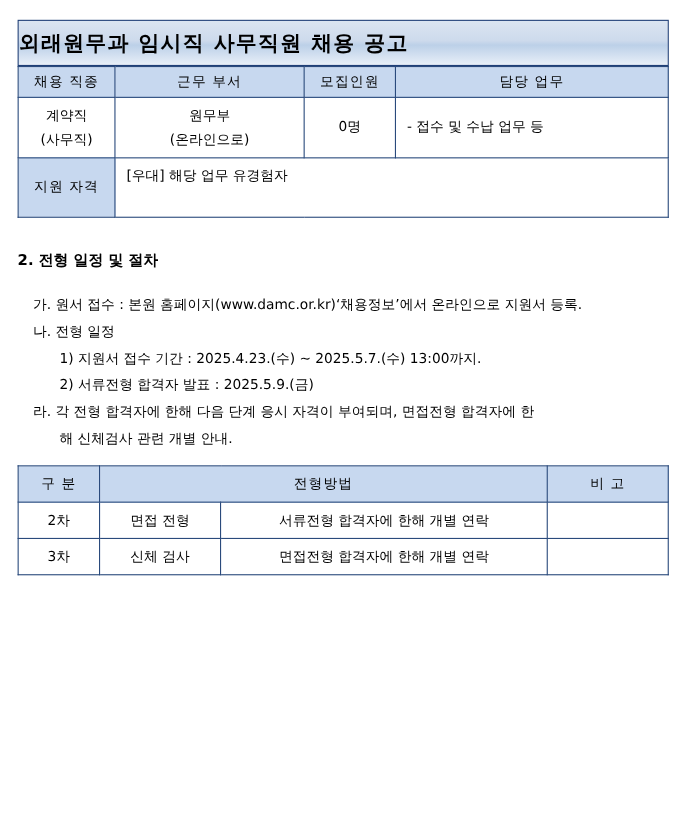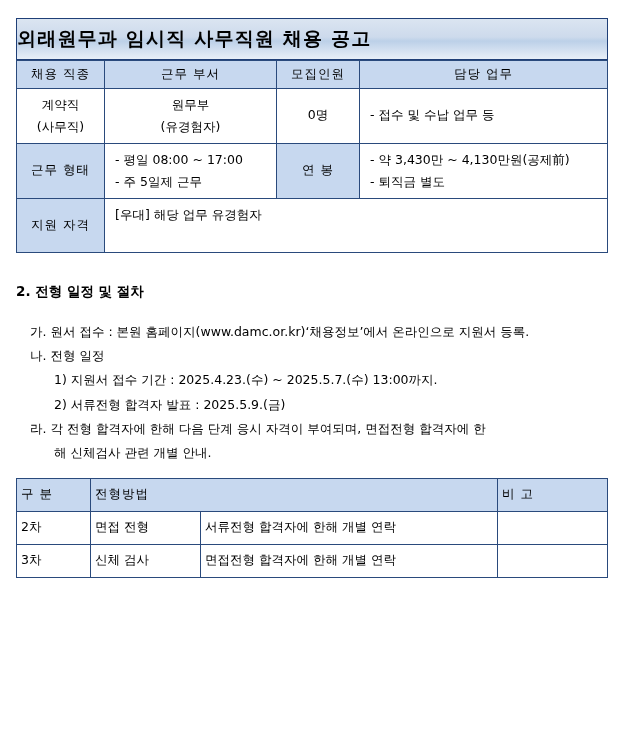--- a/index.html
+++ b/index.html
@@ -100,21 +100,21 @@
 
   
   .t2 {
     border: 1px solid #2a4a7c;
     margin-top: 12px;
   }
   .t2 td {
     border: 1px solid #2a4a7c;
     font-size: 12.5px;
     padding: 5px 4px;
-    text-align: left;
+    text-align: center;
     vertical-align: middle;
     height: 22px;
   }
   .t2 .hdr {
     background: #c7d8ef;
     letter-spacing: 1px;
   }
 </style>
 </head>
 <body>
@@ -140,36 +140,24 @@
         <td class="hdr">모집인원</td>
         <td class="hdr">담당 업무</td>
       </tr>
       <tr>
         <td class="ctr">
           <div class="cellline">계약직</div>
           <div class="cellline">(사무직)</div>
         </td>
         <td class="ctr">
           <div class="cellline">원무부</div>
-          <div class="cellline">(유경험자)</div>
+          <div class="cellline">(온라인으로)</div>
         </td>
         <td class="ctr">0명</td>
         <td class="lft">- 접수 및 수납 업무 등</td>
-      </tr>
-      <tr>
-        <td class="hdr">근무 형태</td>
-        <td class="lft">
-          <div class="cellline">- 평일 08:00 ~ 17:00</div>
-          <div class="cellline">- 주 5일제 근무</div>
-        </td>
-        <td class="hdr">연 봉</td>
-        <td class="lft">
-          <div class="cellline">- 약 3,430만 ~ 4,130만원(공제前)</div>
-          <div class="cellline">- 퇴직금 별도</div>
-        </td>
       </tr>
       <tr style="height:54px">
         <td class="hdr">지원 자격</td>
         <td class="lft" colspan="3" style="vertical-align:top;padding-top:8px">[우대] 해당 업무 유경험자</td>
       </tr>
     </tbody>
   </table>
 
   <div class="section-heading second">2. 전형 일정 및 절차</div>
 

